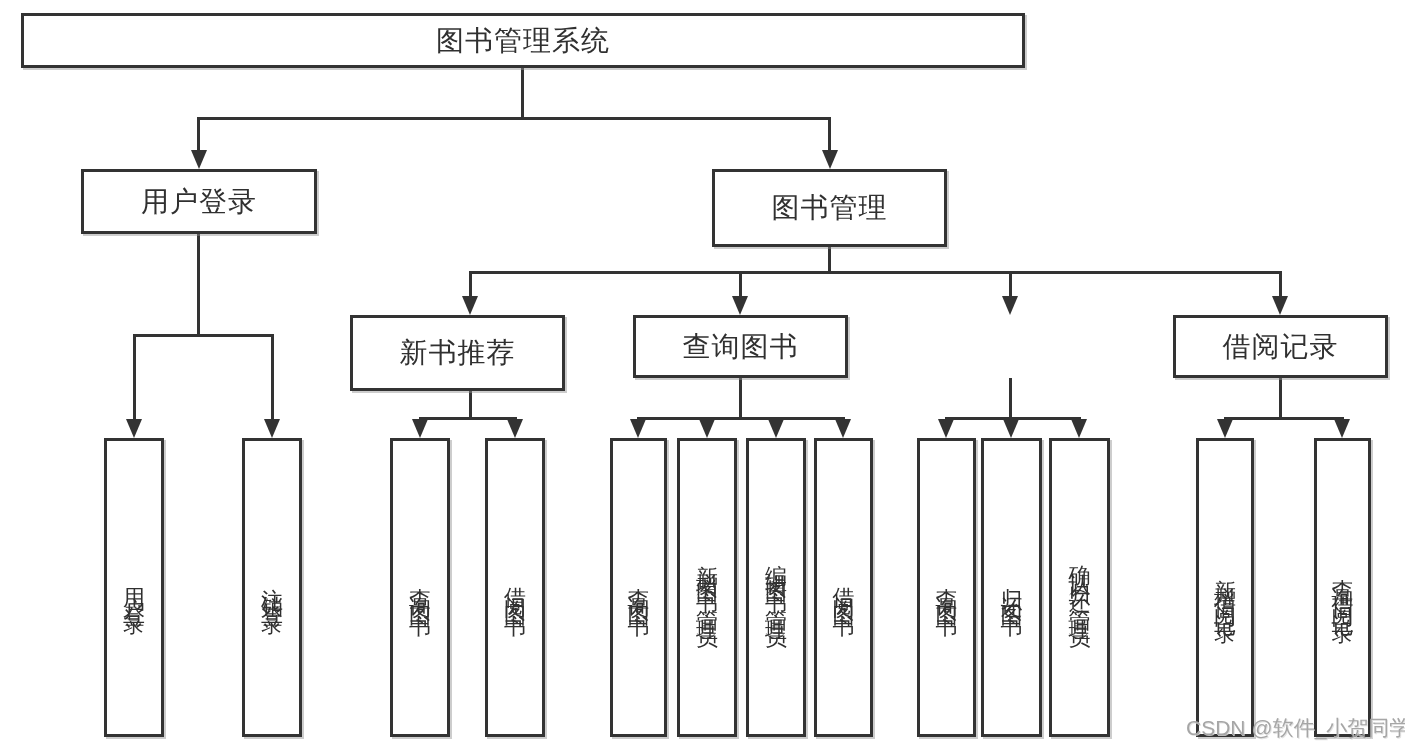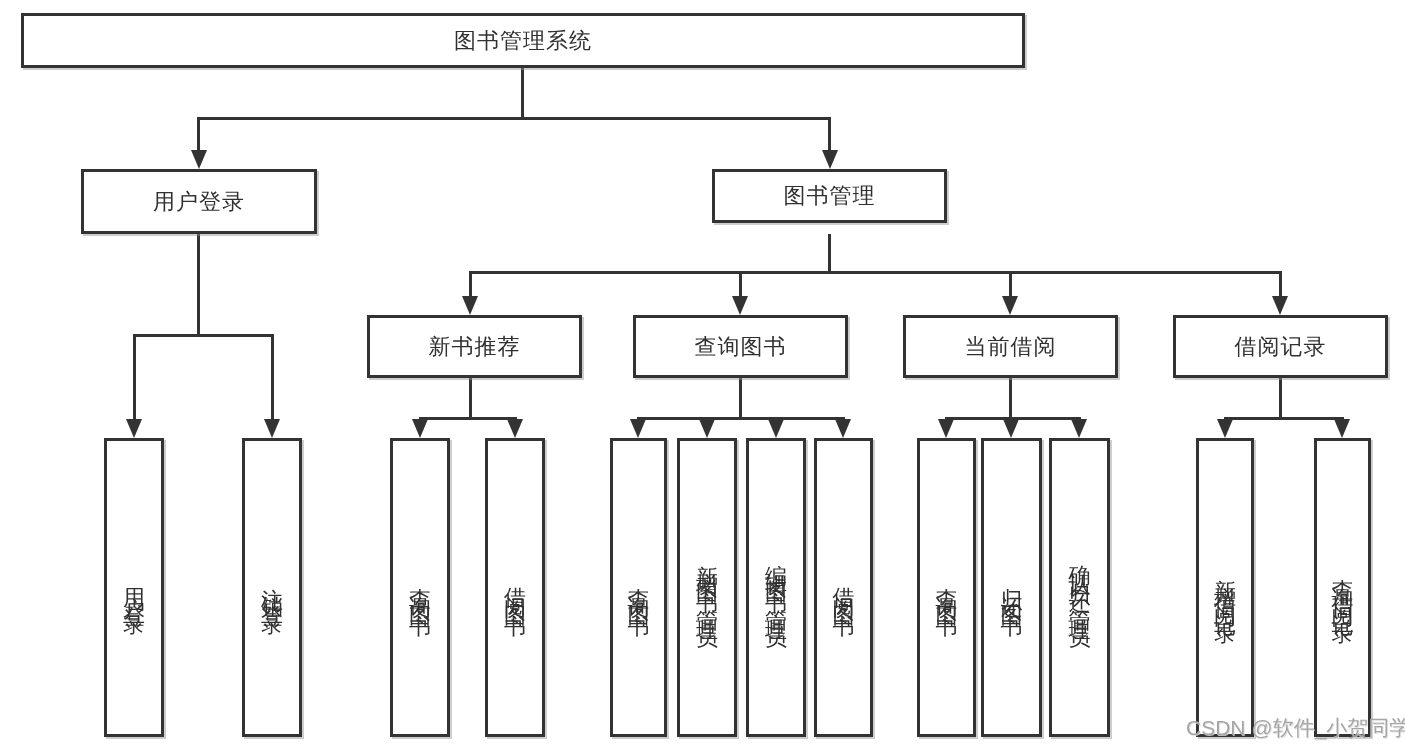--- a/index.html
+++ b/index.html
@@ -22,21 +22,21 @@
     position: absolute;
     background: #ffffff;
     border: 3px solid var(--line);
     display: flex;
     align-items: center;
     justify-content: center;
     box-shadow: 2px 2px 0 rgba(145,145,145,0.45);
     z-index: 2;
   }
   .box .label {
-    font-size: 22px;
+    font-size: 28px;
     letter-spacing: 1px;
     color: var(--text);
     white-space: nowrap;
   }
   .leaf {
     position: absolute;
     top: 438px;
     height: 299px;
     background: #ffffff;
     border: 3px solid var(--line);
@@ -94,21 +94,21 @@
   <div class="v" style="left:521px;top:68px;height:50px"></div>
   <div class="h" style="left:197px;top:117px;width:634px"></div>
   <div class="v" style="left:197px;top:117px;height:33px"></div>
   <div class="arr" style="left:191px;top:150px"></div>
   <div class="v" style="left:828px;top:117px;height:33px"></div>
   <div class="arr" style="left:822px;top:150px"></div>
 
   <div class="box" style="left:81px;top:169px;width:236px;height:65px">
     <span class="label">用户登录</span>
   </div>
-  <div class="box" style="left:712px;top:169px;width:235px;height:54px">
+  <div class="box" style="left:712px;top:169px;width:235px;height:78px">
     <span class="label">图书管理</span>
   </div>
 
   <div class="v" style="left:197px;top:234px;height:101px"></div>
   <div class="h" style="left:133px;top:334px;width:141px"></div>
   <div class="v" style="left:133px;top:334px;height:85px"></div>
   <div class="arr" style="left:126px;top:419px"></div>
   <div class="v" style="left:271px;top:334px;height:85px"></div>
   <div class="arr" style="left:264px;top:419px"></div>
 
@@ -116,28 +116,25 @@
   <div class="h" style="left:469px;top:271px;width:813px"></div>
   <div class="v" style="left:469px;top:271px;height:25px"></div>
   <div class="arr" style="left:462px;top:296px"></div>
   <div class="v" style="left:739px;top:271px;height:25px"></div>
   <div class="arr" style="left:732px;top:296px"></div>
   <div class="v" style="left:1009px;top:271px;height:25px"></div>
   <div class="arr" style="left:1002px;top:296px"></div>
   <div class="v" style="left:1279px;top:271px;height:25px"></div>
   <div class="arr" style="left:1272px;top:296px"></div>
 
-  <div class="box" style="left:367px;top:315px;width:215px;height:63px">
+  <div class="box" style="left:350px;top:315px;width:215px;height:76px">
     <span class="label">新书推荐</span>
   </div>
   <div class="box" style="left:633px;top:315px;width:215px;height:63px">
     <span class="label">查询图书</span>
-  </div>
-  <div class="box" style="left:903px;top:315px;width:215px;height:63px">
-    <span class="label">当前借阅</span>
   </div>
   <div class="box" style="left:1173px;top:315px;width:215px;height:63px">
     <span class="label">借阅记录</span>
   </div>
 
   <div class="v" style="left:469px;top:378px;height:42px"></div>
   <div class="h" style="left:419px;top:417px;width:98px"></div>
   <div class="arr" style="left:412px;top:419px"></div>
   <div class="arr" style="left:507px;top:419px"></div>
 

